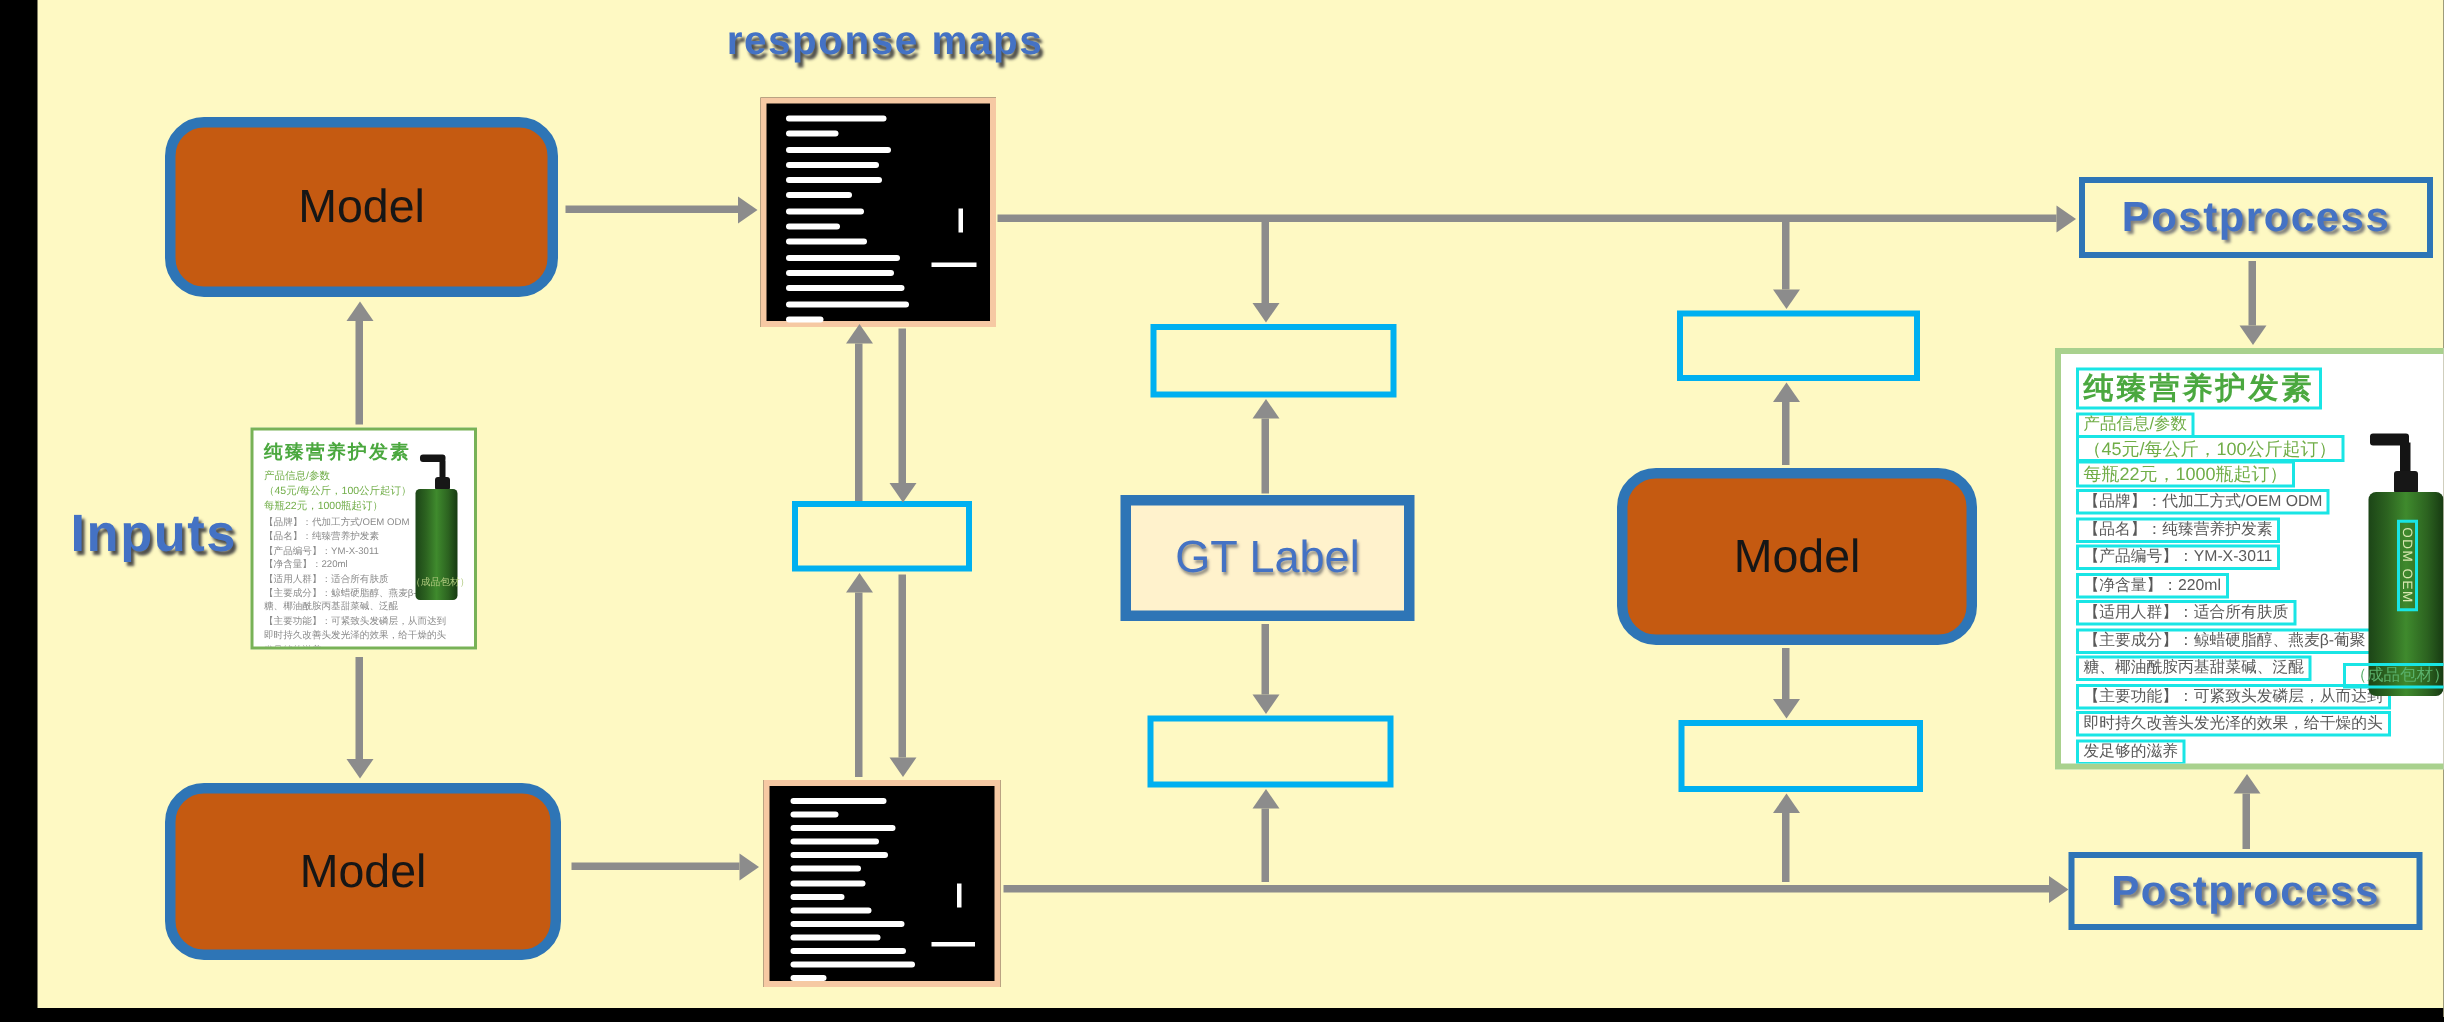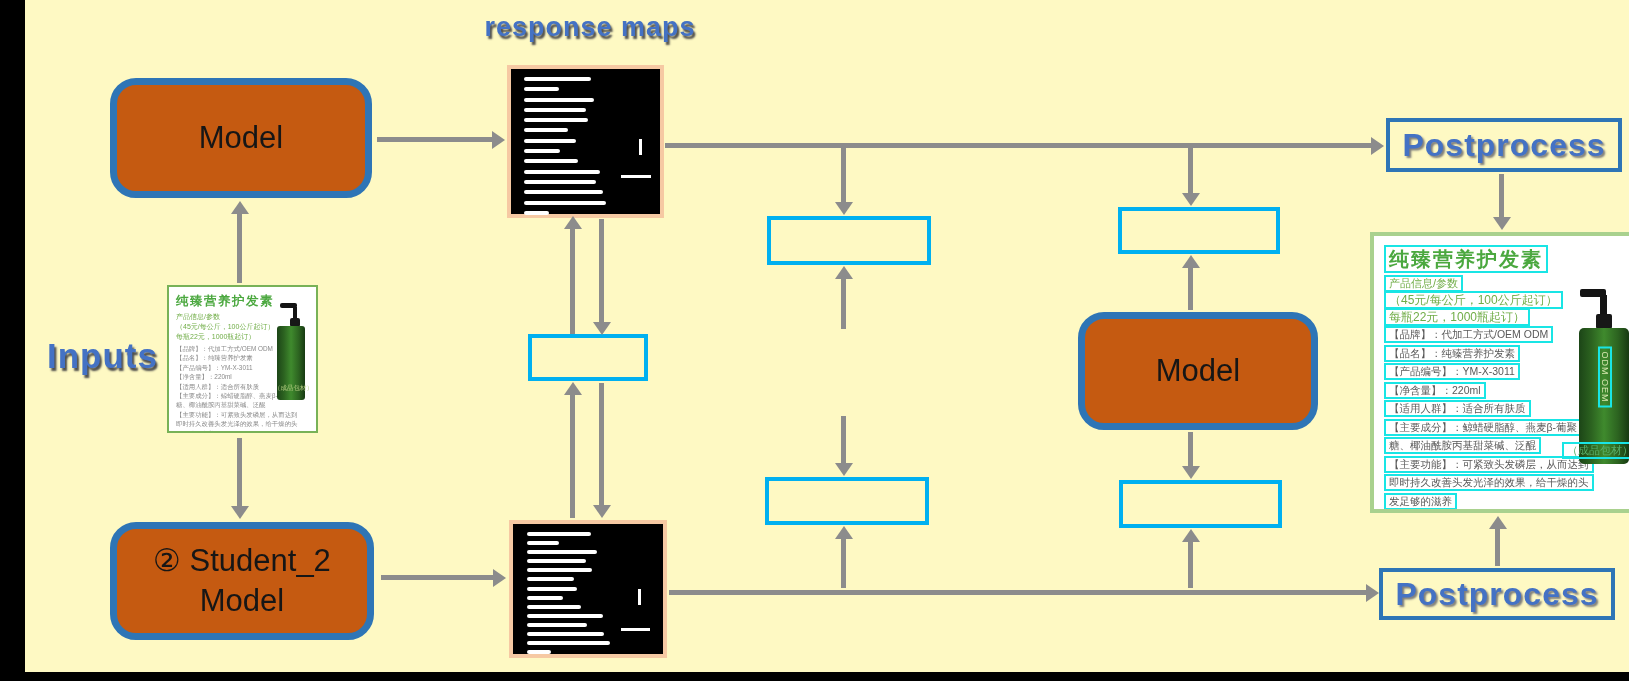--- a/index.html
+++ b/index.html
@@ -28,21 +28,21 @@
   
   .loss { position:absolute; border:4px solid var(--loss_box_border,#00B0F0); background:transparent; }
 
   
   .gt { position:absolute; background:var(--gt_fill,#FFF2CC); border:7px solid var(--node_border,#2E75B6);
     display:flex; align-items:center; justify-content:center; font-size:30px;
     color:var(--label_blue,#4472C4); text-shadow:1px 2px 2px rgba(110,110,110,.8); }
 
   
   .pp { position:absolute; border:4px solid var(--node_border,#2E75B6); display:flex; align-items:center;
-    justify-content:center; font-size:32px; font-weight:bold; color:var(--label_blue,#4472C4);
+    justify-content:center; font-size:28px; font-weight:bold; color:var(--label_blue,#4472C4);
     text-shadow:2px 2px 2px rgba(120,120,120,.95); letter-spacing:1px; }
 
   
   .arrow { position:absolute; background:var(--arrow,#8C8C8C); }
   .arrow.h { height:5px; }
   .arrow.v { width:5px; }
   .arrow.right::after { content:""; position:absolute; left:100%; top:50%; margin-top:-9px;
     border:9px solid transparent; border-right:0; border-left:13px solid var(--arrow,#8C8C8C); }
   .arrow.up::before { content:""; position:absolute; bottom:100%; left:50%; margin-left:-9px;
     border:9px solid transparent; border-top:0; border-bottom:13px solid var(--arrow,#8C8C8C); }
@@ -99,21 +99,20 @@
 
 <div class="stage">
 
   <div class="blue-label" style="left:450px; top:12px; width:230px; text-align:center; font-size:27px;">response maps</div>
   <div class="blue-label" style="left:22px; top:336px; font-size:35px;">Inputs</div>
 
   <div class="node" style="left:85px; top:78px; width:262px; height:120px;">
     <div>Model</div>
   </div>
   <div class="node" style="left:85px; top:522px; width:264px; height:118px;">
-    <div>② Student_2</div>
     <div>Model</div>
   </div>
   <div class="node" style="left:1053px; top:312px; width:240px; height:118px;">
     <div>Model</div>
   </div>
 
   <div class="map map-top" style="left:482px; top:65px; width:157px; height:153px;">
     <div class="bars">
         <i class="map-bar" style="width: 52%;"></i>
         <i class="map-bar" style="width: 27%;"></i>
@@ -153,20 +152,21 @@
     <span class="stray-v" style="left:83%; top:50%;"></span>
     <span class="stray-h" style="left:72%; top:80%; width:19%;"></span>
   </div>
 
   <div class="loss" style="left:503px; top:334px; width:120px; height:47px;"></div>
   <div class="loss" style="left:742px; top:216px; width:164px; height:49px;"></div>
   <div class="loss" style="left:740px; top:477px; width:164px; height:48px;"></div>
   <div class="loss" style="left:1093px; top:207px; width:162px; height:47px;"></div>
   <div class="loss" style="left:1094px; top:480px; width:163px; height:48px;"></div>
 
+  <div class="gt" style="left:722px; top:330px; width:196px; height:84px;">GT Label</div>
 
   <div class="pp" style="left:1361px; top:118px; width:236px; height:54px;">Postprocess</div>
   <div class="pp" style="left:1354px; top:568px; width:236px; height:52px;">Postprocess</div>
 
   <div class="card input-card">
     <div class="ic-title">纯臻营养护发素</div>
     <div class="ic-sub">产品信息/参数</div>
     <div class="ic-price">（45元/每公斤，100公斤起订）</div>
     <div class="ic-price">每瓶22元，1000瓶起订）</div>
     <div class="ic-details">

